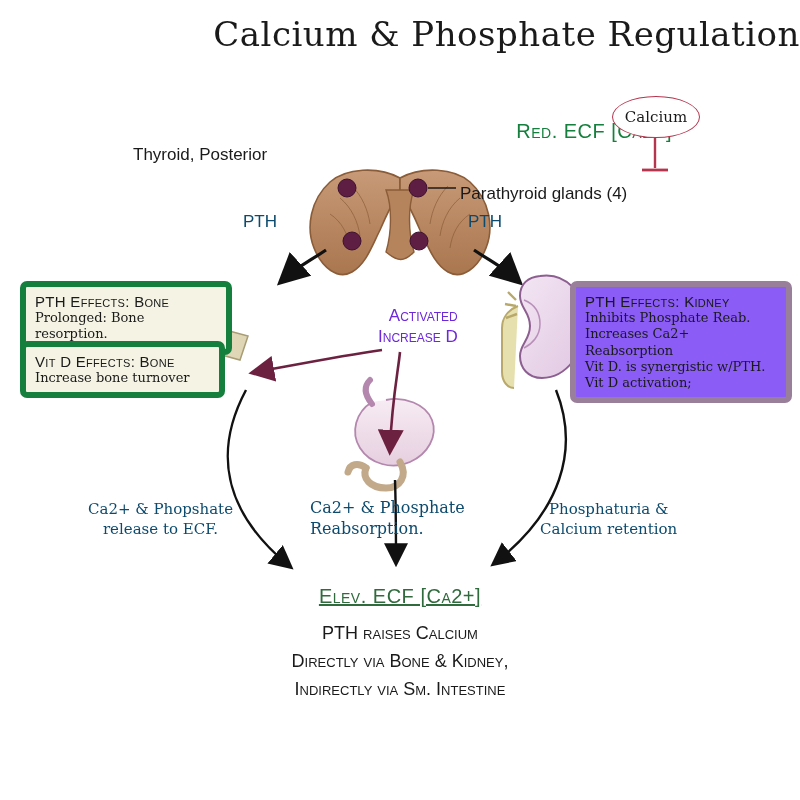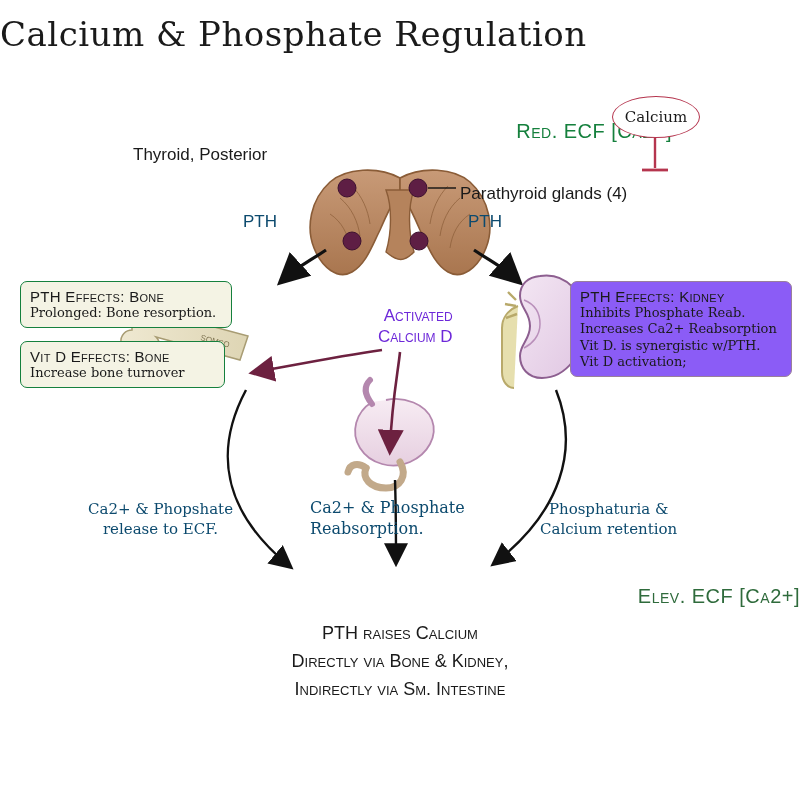--- a/index.html
+++ b/index.html
@@ -14,21 +14,21 @@
     background: #ffffff;
     overflow: hidden;
     font-family: "Liberation Sans", sans-serif;
   }
 
   .title {
     position: absolute;
     left: 0;
     top: 14px;
     width: 800px;
-    text-align: left;
+    text-align: right;
     font-family: "DejaVu Serif", serif;
     font-size: 34px;
     color: #1a1a1a;
     letter-spacing: 0.5px;
   }
 
   .lbl {
     position: absolute;
     font-family: "Liberation Sans", sans-serif;
     color: #0c4a6e;
@@ -38,25 +38,26 @@
   .red-ecf {
     left: 0; top: 120px; width: 672px;
     text-align: right;
     font-size: 20px;
     color: #15803d;
     font-variant: small-caps;
     letter-spacing: 0.5px;
   }
   .elev-ecf {
     left: 0; top: 585px; width: 800px;
-    text-align: right;
+    text-align: center;
     font-size: 20px;
     color: #2f6b3c;
     font-variant: small-caps;
     letter-spacing: 0.5px;
+    text-decoration: underline;
   }
 
   .thyroid-label {
     left: 133px; top: 145px;
     font-size: 17px;
     color: #1a1a1a;
   }
   .parathyroid-label {
     left: 460px; top: 184px;
     font-size: 17px;
@@ -106,21 +107,21 @@
     text-align: center;
     font-size: 18px;
     line-height: 1.55;
     font-variant: small-caps;
     color: #1a1a1a;
   }
 
   
   .box {
     position: absolute;
-    border: 1px solid #15803d;
+    border: 6px solid #15803d;
     border-radius: 7px;
     background: #f4f3e4;
     padding: 6px 9px;
     box-sizing: border-box;
   }
   .box.kidney-box {
     background: #8b5cf6;
     border-color: #9a7f9a;
   }
   .box .bh {
@@ -270,21 +271,21 @@
   <div class="lbl parathyroid-label">Parathyroid glands (4)</div>
   <div class="lbl pth-left">PTH</div>
   <div class="lbl pth-right">PTH</div>
 
   <div class="calcium-ellipse">
     <span>Calcium</span>
   </div>
 
   <div class="lbl activated-vitd">
     <div>Activated</div>
-    <div>Calcium D</div>
+    <div>Increase D</div>
   </div>
 
   <div class="box" id="box-pth-bone">
     <div class="bh">PTH Effects: Bone</div>
     <div class="bt">Prolonged: Bone resorption.</div>
   </div>
 
   <div class="box" id="box-vitd-bone">
     <div class="bh">Vit D Effects: Bone</div>
     <div class="bt">Increase bone turnover</div>

